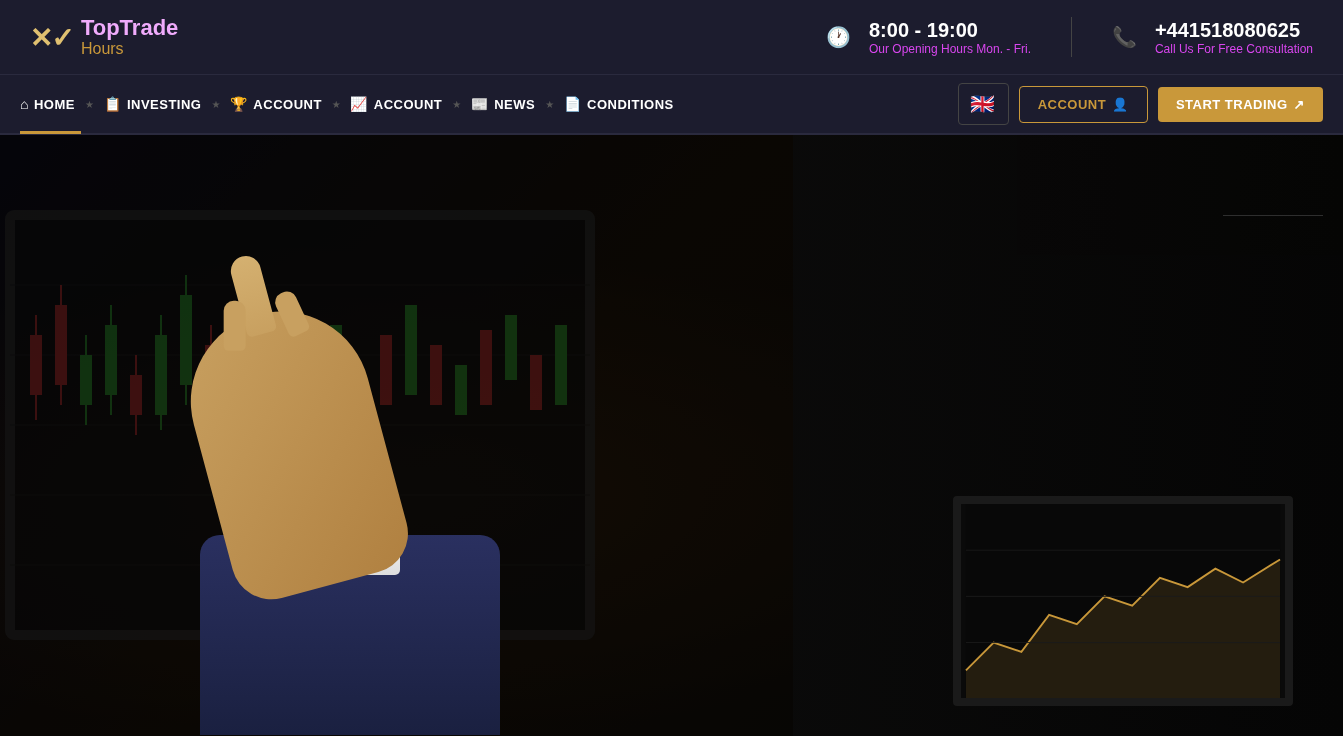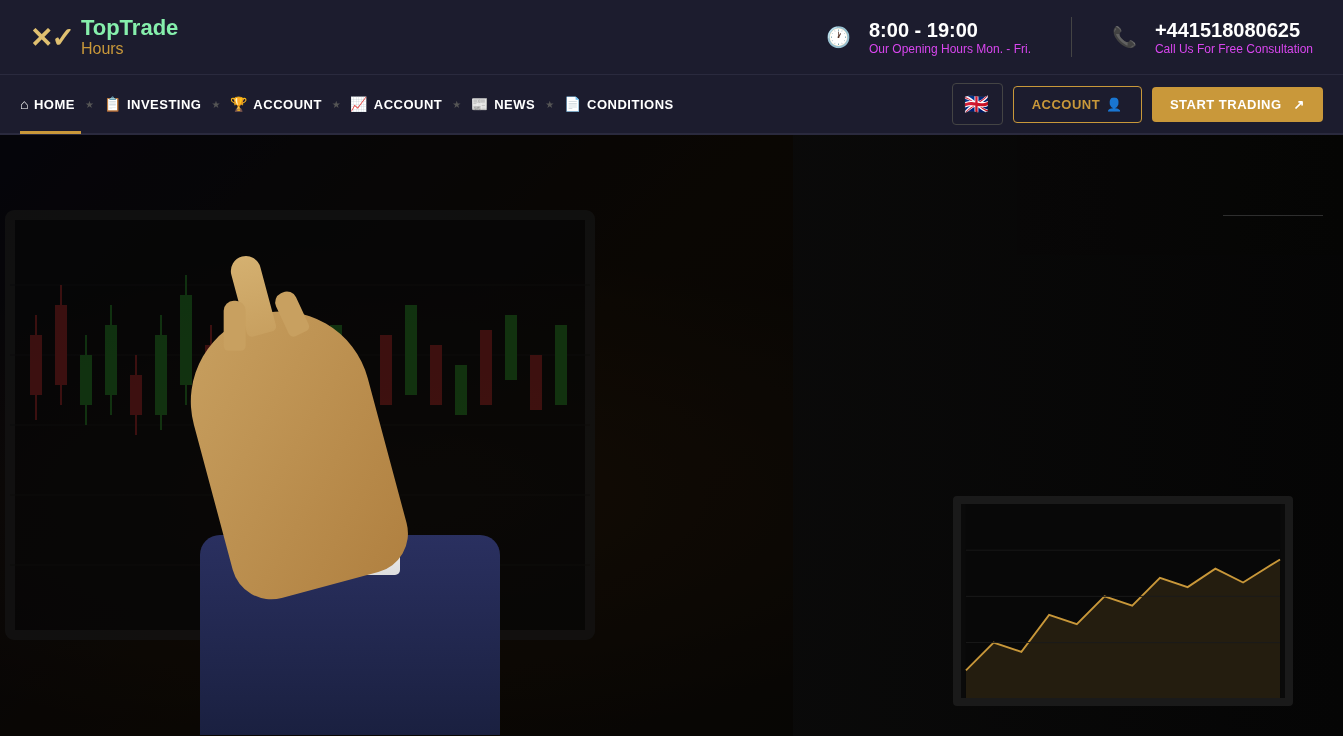--- a/index.html
+++ b/index.html
@@ -29,21 +29,21 @@
       letter-spacing: -2px;
     }
 
     .logo-text {
       display: flex;
       flex-direction: column;
       line-height: 1.1;
     }
 
     .logo-text-top {
-      color: #86efac;
+      color: #f0abfc;
       font-size: 22px;
       font-weight: bold;
     }
 
     .logo-text-bottom {
       color: #c9983a;
       font-size: 16px;
       font-weight: normal;
     }
 
@@ -194,21 +194,21 @@
       border: none;
       color: #ffffff;
       border-radius: 4px;
       padding: 10px 18px;
       font-size: 13px;
       font-weight: bold;
       letter-spacing: 0.5px;
       cursor: pointer;
       display: flex;
       align-items: center;
-      gap: 12px;
+      gap: 6px;
       text-align: right;
     }
 
     
     .hero {
       position: relative;
       width: 1343px;
       height: 601px;
       background: #1a1a1a;
       overflow: hidden;

